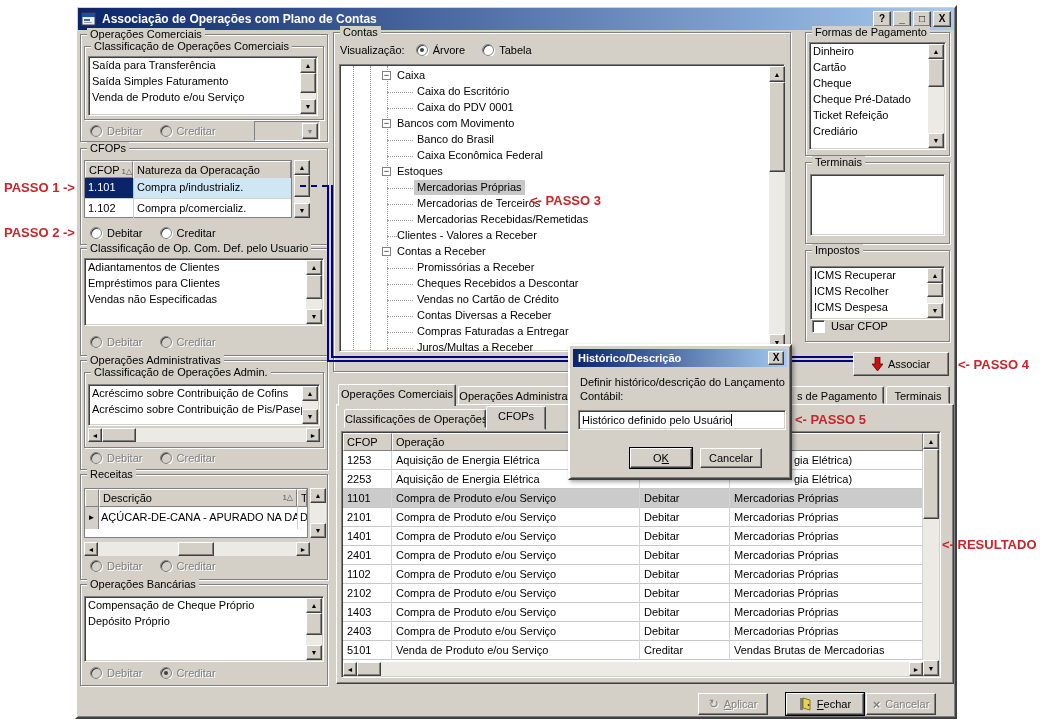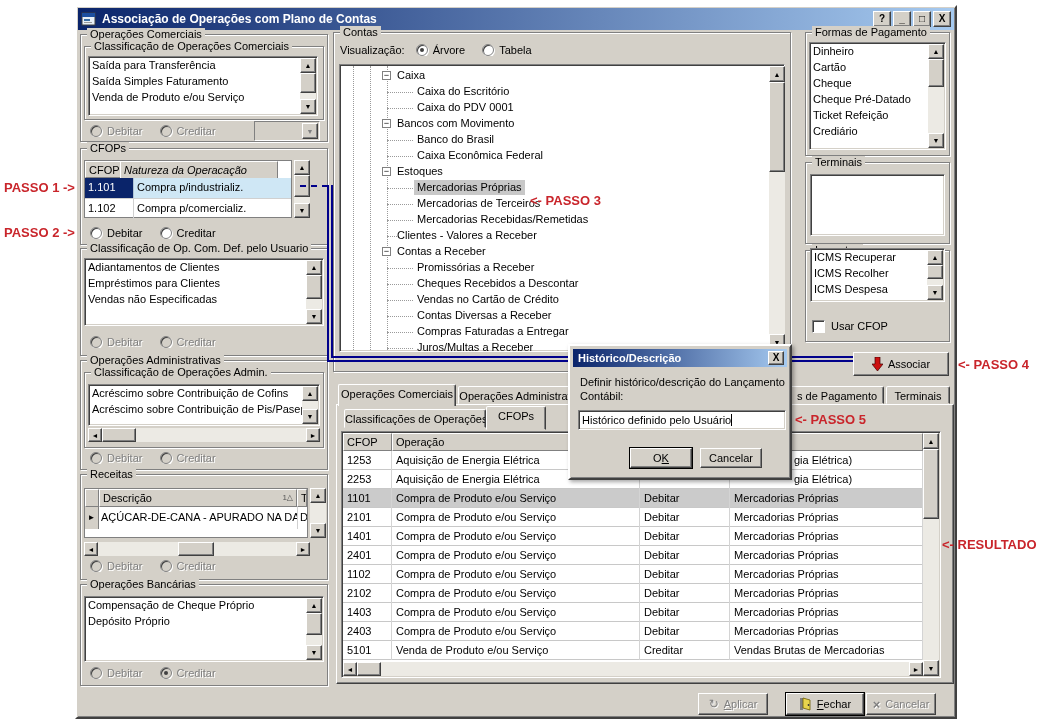--- a/index.html
+++ b/index.html
@@ -129,21 +129,21 @@
     <div class="abs sbtn" style="right:1px;top:1px;width:16px;height:16px;color:#808080;">
         <span>▼</span>
       </div>
   </div>
 
   <div class="abs gb" style="left:80px;top:148px;width:248px;height:97px;">
     <span class="gb-lbl">CFOPs</span>
   </div>
   <div class="abs" style="left:84px;top:160px;width:208px;height:58px;background:#fff;border:1px solid #808080;">
     <div class="hdrcell abs" style="left:0;top:0;width:48px;height:17px;"><span>CFOP</span><span class="sortbadge">1△</span></div>
-    <div class="hdrcell abs" style="left:35px;top:0;width:158px;height:26px;font-style:italic;"><span>Natureza da Operacação</span></div>
+    <div class="hdrcell abs" style="left:48px;top:0;width:158px;height:26px;"><span>Natureza da Operacação</span></div>
     <div class="abs" style="left:0;top:17px;width:206px;height:20px;background:#cfe7f5;">
       <span class="abs nowrap" style="left:0;top:0;width:48px;height:20px;line-height:19px;background:#0a246a;color:#fff;padding:0 3px;">1.101</span>
       <span class="abs nowrap" style="left:48px;top:0;width:158px;height:20px;line-height:19px;padding:0 3px;border-left:1px solid #b0c4d4;">Compra p/industrializ.</span>
     </div>
     <div class="abs" style="left:0;top:37px;width:206px;height:20px;border-top:1px solid #d0d0d0;">
       <span class="abs nowrap" style="left:0;top:0;width:48px;height:20px;line-height:19px;padding:0 3px;">1.102</span>
       <span class="abs nowrap" style="left:48px;top:0;width:158px;height:20px;line-height:19px;padding:0 3px;border-left:1px solid #d0d0d0;">Compra p/comercializ.</span>
     </div>
   </div>
   <div class="abs vsb" style="left:294px;top:160px;width:16px;height:58px;">
@@ -386,21 +386,21 @@
   </div>
 
   <div class="abs gb" style="left:805px;top:162px;width:145px;height:82px;">
     <span class="gb-lbl">Terminais</span>
   </div>
   <div class="abs sunken" style="left:810px;top:174px;width:135px;height:62px;"></div>
 
   <div class="abs gb" style="left:805px;top:250px;width:145px;height:92px;">
     <span class="gb-lbl">Impostos</span>
   </div>
-  <div class="abs sunken" style="left:810px;top:248px;width:135px;height:54px;">
+  <div class="abs sunken" style="left:810px;top:266px;width:135px;height:54px;">
     <div class="item">ICMS Recuperar</div>
     <div class="item">ICMS Recolher</div>
     <div class="item">ICMS Despesa</div>
     <div class="abs vsb" style="right:1px;top:1px;width:16px;height:50px;">
       <div class="abs sbtn" style="left:0;top:0;width:16px;height:15px;">
           <span>▲</span>
         </div>
       <div class="abs sthumb" style="left:0;top:15px;width:16px;height:14px;"></div>
       <div class="abs sbtn" style="left:0;bottom:0;width:16px;height:15px;">
           <span>▼</span>

